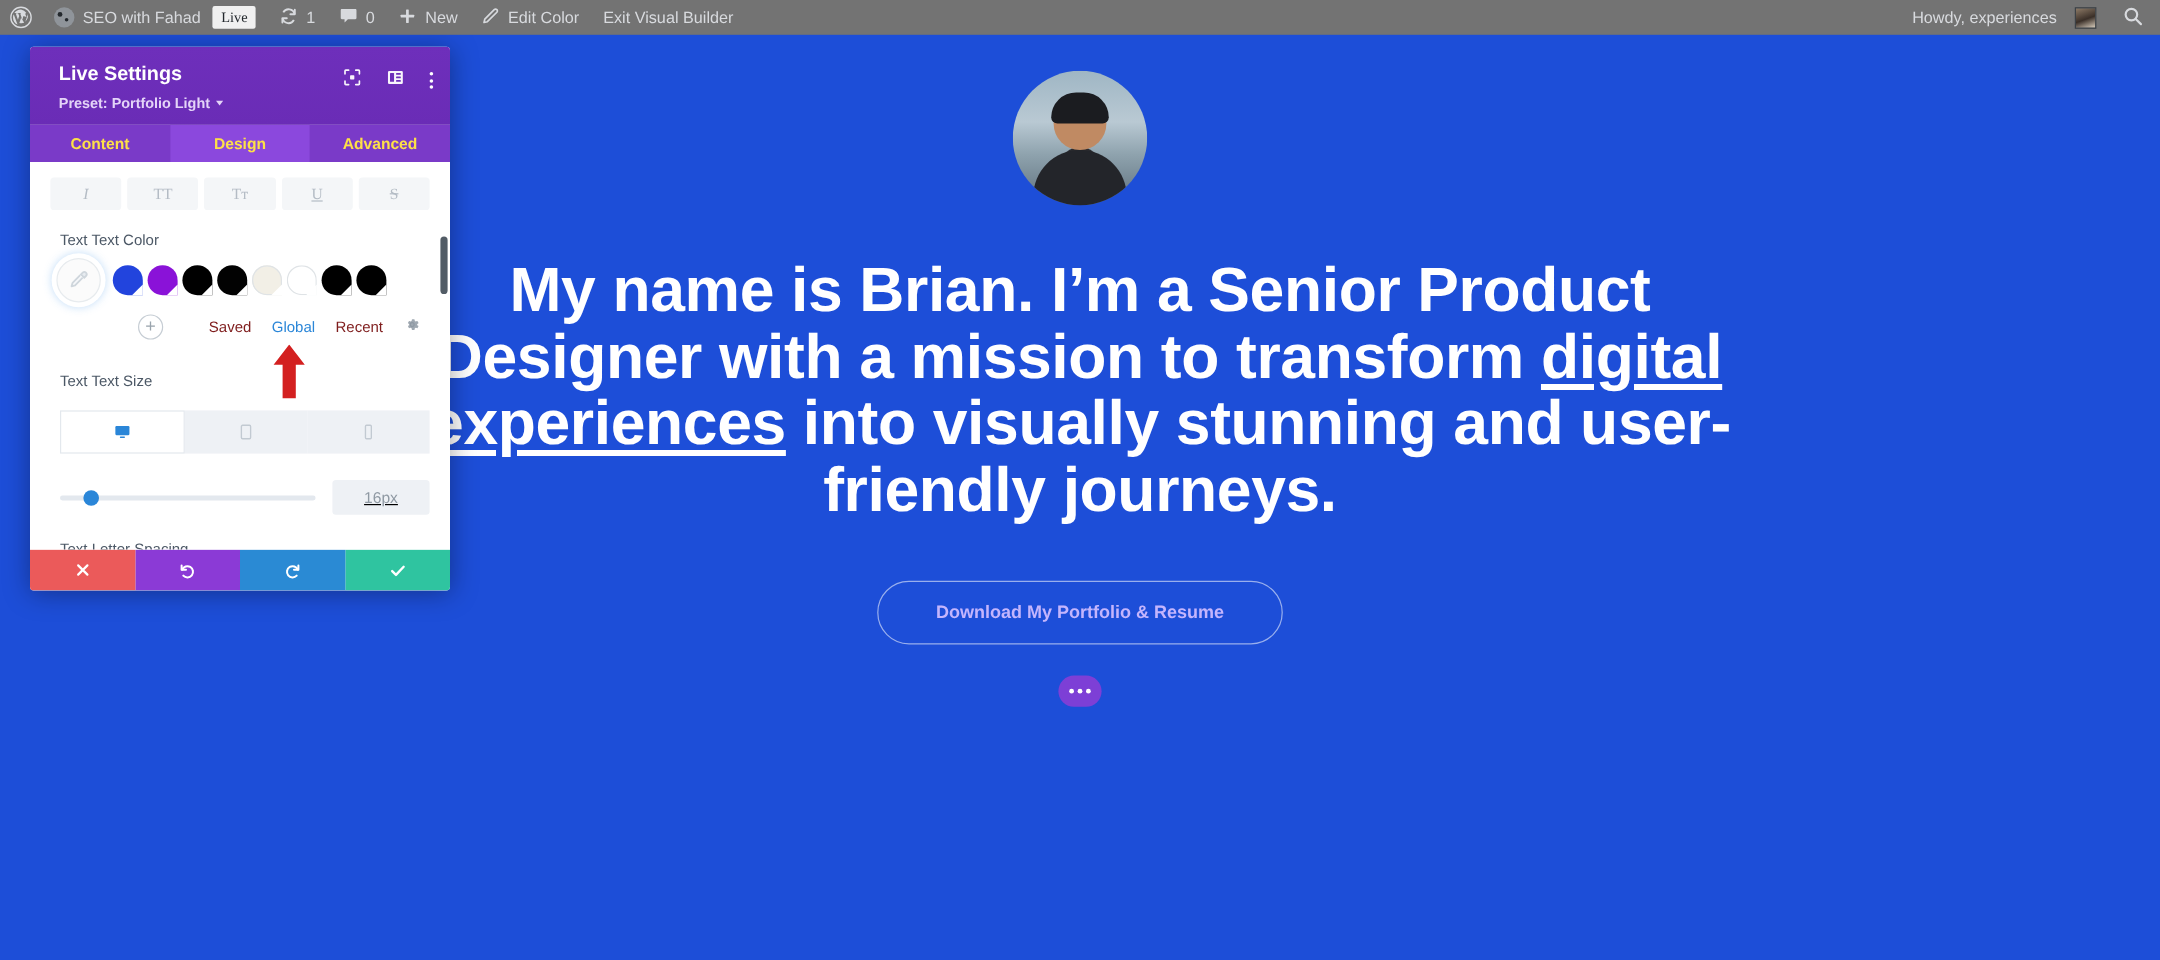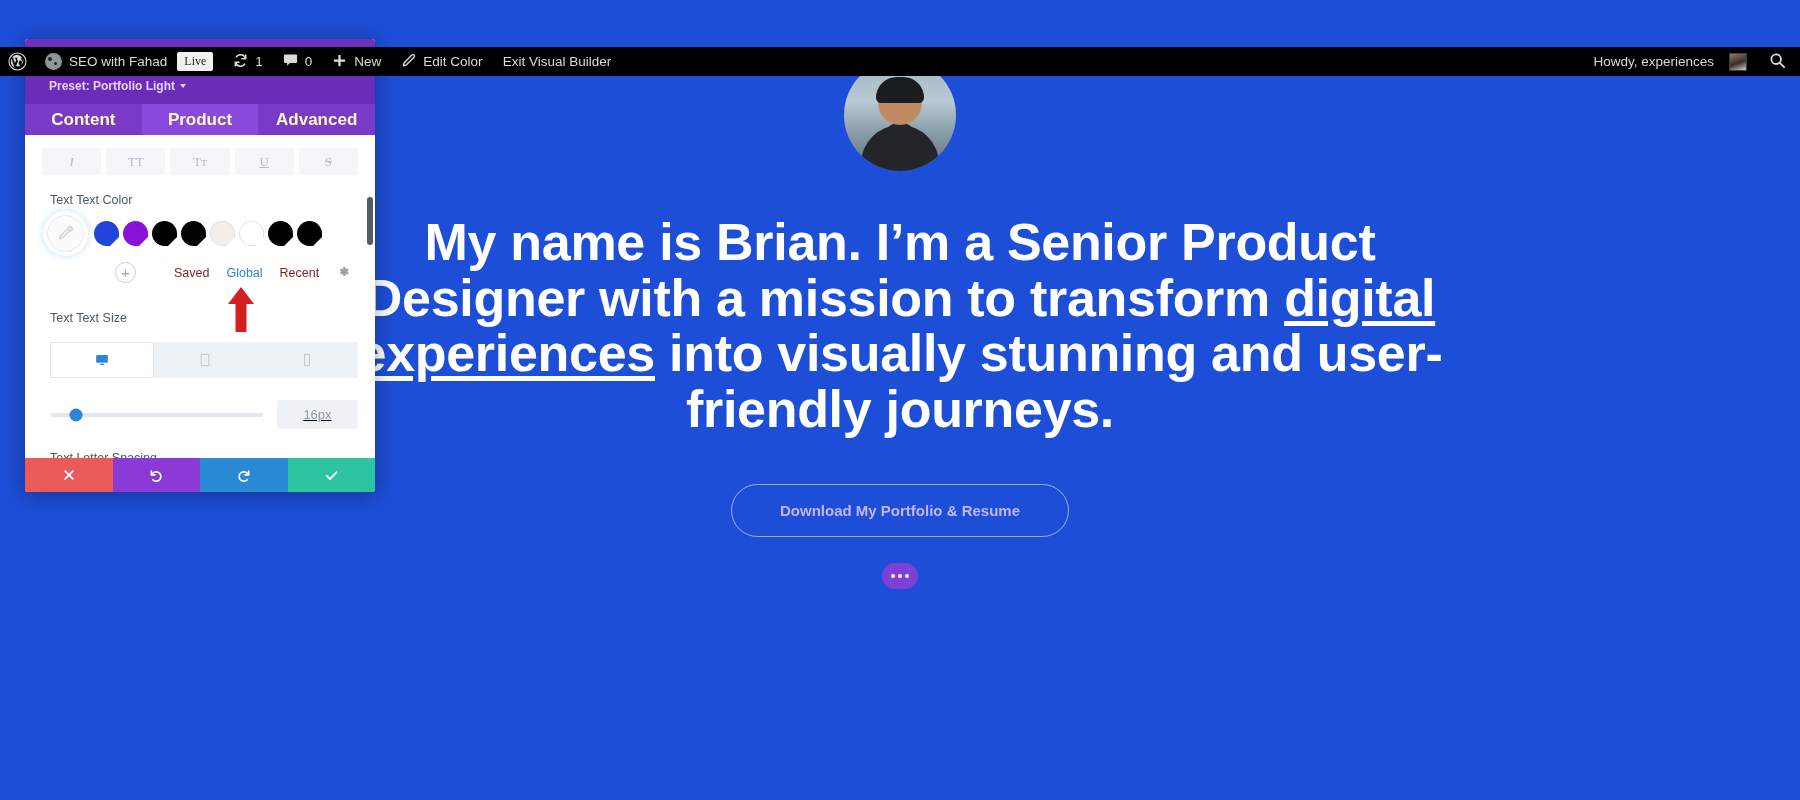--- a/index.html
+++ b/index.html
@@ -7,26 +7,25 @@
     width: 1800px; height: 800px;
     overflow: hidden;
     font-family: "Liberation Sans", sans-serif;
     background: #1d4ed8;
   }
 
   
   #adminbar {
     position: absolute; top: 0; left: 0;
     width: 1800px; height: 29px;
-    background: #000000;
+    background: #737373;
     display: flex; align-items: center;
     color: #d8dade;
     font-size: 13.5px;
     z-index: 100;
-    margin-top: 47px;
   }
   .ab-item {
     display: flex; align-items: center; gap: 7px;
     height: 29px; padding: 0 10px;
     white-space: nowrap; color: #d8dade;
   }
   .ab-item.first { padding-left: 8px; padding-right: 8px; }
   .ab-right { margin-left: auto; display: flex; align-items: center; }
   .wp-logo svg { display: block; }
   .live-badge {
@@ -170,21 +169,21 @@
     position: absolute; right: 14px; top: 18px;
     display: flex; align-items: center; gap: 21px;
   }
   .hicon { cursor: pointer; display: block; opacity: .95; }
   .dots-v { display: flex; flex-direction: column; gap: 2.5px; align-items: center; cursor:pointer;}
   .dots-v i { width: 3px; height: 3px; border-radius: 50%; background: #fff; display:block;}
 
   .m-tabs { display: flex; background: #7a3ac8; height: 31px; }
   .m-tab {
     flex: 1; display: flex; align-items: center; justify-content: center;
-    color: #fef9c3; font-size: 17px; font-weight: 700;
+    color: #fde047; font-size: 13px; font-weight: 700;
     cursor: pointer; height: 31px; text-align: right;
   }
   .m-tab.active { background: #8b48dd; }
 
   .m-body {
     flex: 1;
     background: #fff;
     overflow: hidden;
     position: relative;
     padding: 0;
@@ -445,21 +444,21 @@
       <span class="dots-v">
         <i></i>
         <i></i>
         <i></i>
       </span>
     </div>
   </div>
 
   <div class="m-tabs">
     <div class="m-tab">Content</div>
-    <div class="m-tab active">Product</div>
+    <div class="m-tab active">Design</div>
     <div class="m-tab">Advanced</div>
   </div>
 
   <div class="m-body">
     <div class="m-sb"></div>
     <div class="m-scroll">
 
       <div class="fmt-row">
         <div class="fmt-btn it">I</div>
         <div class="fmt-btn">TT</div>

